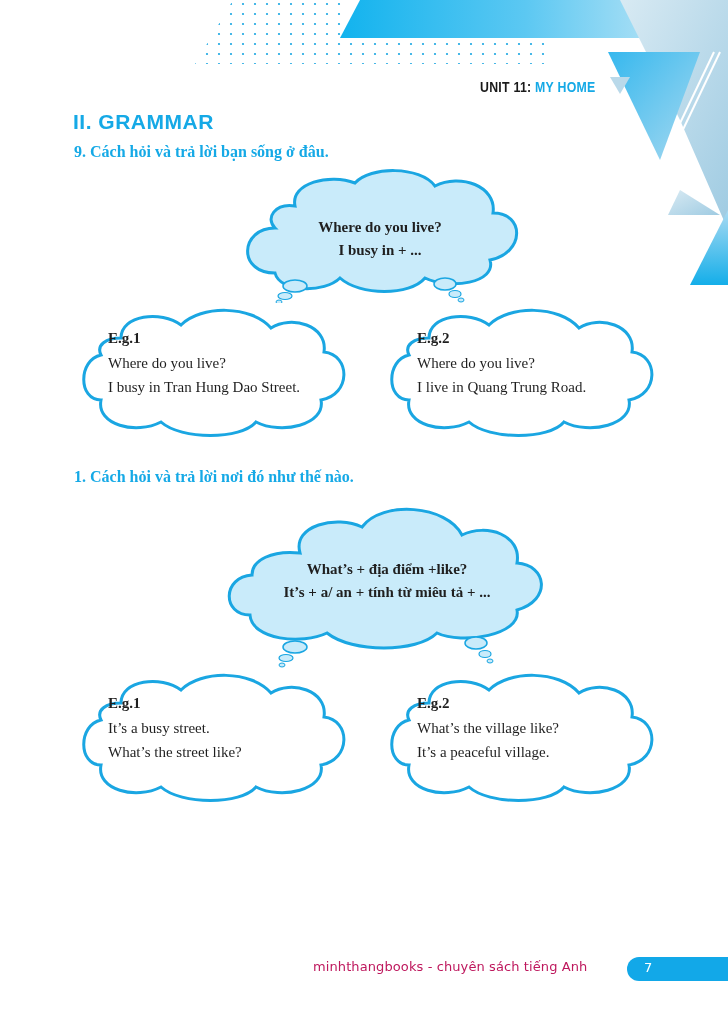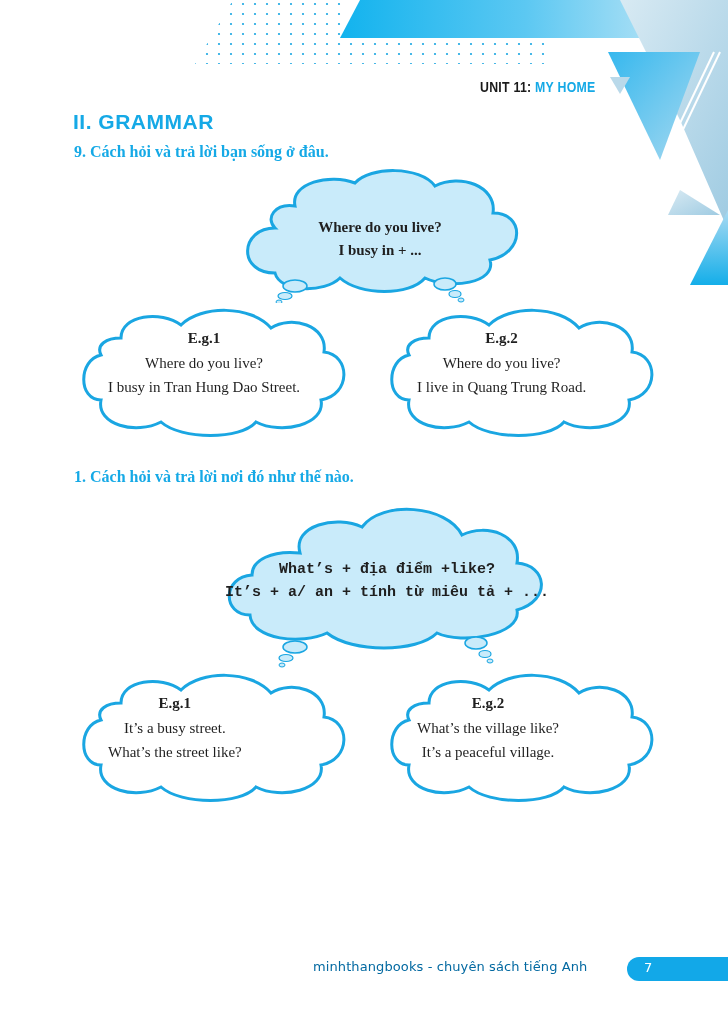--- a/index.html
+++ b/index.html
@@ -4,25 +4,25 @@
 <style>
   html, body { margin: 0; padding: 0; }
   body { width: 728px; height: 1024px; position: relative; overflow: hidden; background: #ffffff; font-family: "Liberation Serif", serif; }
   .deco { position: absolute; left: 0; top: 0; width: 728px; height: 1024px; pointer-events: none; }
   .unit-title { position: absolute; top: 79px; left: 480px; font-family: "Liberation Sans", sans-serif; font-weight: bold; font-size: 14px; letter-spacing: 0.3px; color: #1a1a1a; transform: scaleX(0.88); transform-origin: left center; }
   .unit-title .accent { color: #15a9e6; }
   .section-title { position: absolute; top: 110px; left: 73px; font-family: "Liberation Sans", sans-serif; font-weight: bold; font-size: 21px; color: #15a9e6; letter-spacing: 0.5px; }
   .sub-title { position: absolute; left: 74px; font-family: "Liberation Serif", serif; font-weight: bold; font-size: 16px; color: #15a9e6; }
   .cloud { position: absolute; }
   .cloud svg { position: absolute; left: 0; top: 0; }
-  .cloud-text { position: absolute; font-family: "Liberation Serif", serif; color: #1f1f1f; text-align: center; }
+  .cloud-text { position: absolute; font-family: "Liberation Serif", serif; color: #1f1f1f; }
   .center-text { text-align: center; font-weight: bold; font-size: 15px; line-height: 23px; }
   .ex-text { font-size: 15px; line-height: 24.5px; }
   .ex-text .lbl { font-weight: bold; }
-  .footer-text { position: absolute; top: 959px; left: 313px; font-family: "DejaVu Sans", sans-serif; font-size: 13px; color: #0369a1; letter-spacing: 0.1px; }
+  .footer-text { position: absolute; top: 959px; left: 313px; font-family: "DejaVu Sans", sans-serif; font-size: 13px; color: #be185d; letter-spacing: 0.1px; }
   .page-pill { position: absolute; top: 957px; left: 627px; width: 110px; height: 24px; background: #12a8e8; border-radius: 12px 0 0 12px; }
   .page-num { position: absolute; left: 17px; top: 3px; font-family: "DejaVu Sans", sans-serif; font-size: 13px; color: #ffffff; }
 </style>
 </head>
 <body>
 
 <svg class="deco" viewBox="0 0 728 1024" xmlns="http://www.w3.org/2000/svg">
   <defs>
     <linearGradient id="g1" x1="0" y1="0" x2="1" y2="0">
       <stop offset="0" stop-color="#12b3ee"></stop>
@@ -114,21 +114,21 @@
 <div class="cloud" style="left:222px; top:505px; width:330px; height:165px;">
   <svg width="330" height="165" viewBox="0 0 330 165">
     <path d="M30,70 C0,72 0,110 28,110 C30,135 80,140 105,128 C130,148 195,148 215,128 C240,140 300,130 295,105 C330,95 325,60 295,58 C300,30 265,18 240,30 C225,0 160,-5 140,22 C115,10 70,20 78,48 C50,45 30,55 30,70 Z" fill="#c9ebfa" stroke="#1aa6e2" stroke-width="3"></path>
     <ellipse cx="73" cy="142" rx="12" ry="6" fill="#c9ebfa" stroke="#1aa6e2" stroke-width="1.5"></ellipse>
     <ellipse cx="64" cy="153" rx="7" ry="3.5" fill="#c9ebfa" stroke="#1aa6e2" stroke-width="1.2"></ellipse>
     <ellipse cx="60" cy="160" rx="3" ry="2" fill="#c9ebfa" stroke="#1aa6e2" stroke-width="1"></ellipse>
     <ellipse cx="254" cy="138" rx="11" ry="6" fill="#c9ebfa" stroke="#1aa6e2" stroke-width="1.5"></ellipse>
     <ellipse cx="263" cy="149" rx="6" ry="3.5" fill="#c9ebfa" stroke="#1aa6e2" stroke-width="1.2"></ellipse>
     <ellipse cx="268" cy="156" rx="3" ry="2" fill="#c9ebfa" stroke="#1aa6e2" stroke-width="1"></ellipse>
   </svg>
-  <div class="cloud-text center-text" style="left:0; width:330px; top:53px;font-family:Liberation Mono, monospace;">
+  <div class="cloud-text center-text" style="left:0; width:330px; top:53px;">
     <div>What’s + địa điểm +like?</div>
     <div>It’s + a/ an + tính từ miêu tả + ...</div>
   </div>
 </div>
 
 <div class="cloud" style="left:76px; top:665px; width:280px; height:140px;">
   <svg width="280" height="140" viewBox="0 0 280 140">
     <path d="M25,55 C2,60 2,100 25,100 C20,125 60,135 85,122 C105,140 165,140 180,122 C205,135 250,125 245,100 C275,95 275,55 248,52 C252,25 215,15 195,28 C175,5 125,5 105,25 C85,10 45,15 45,38 C30,38 20,45 25,55 Z" fill="#ffffff" stroke="#1aa6e2" stroke-width="3"></path>
   </svg>
   <div class="cloud-text ex-text" style="left:32px; top:26px;">

